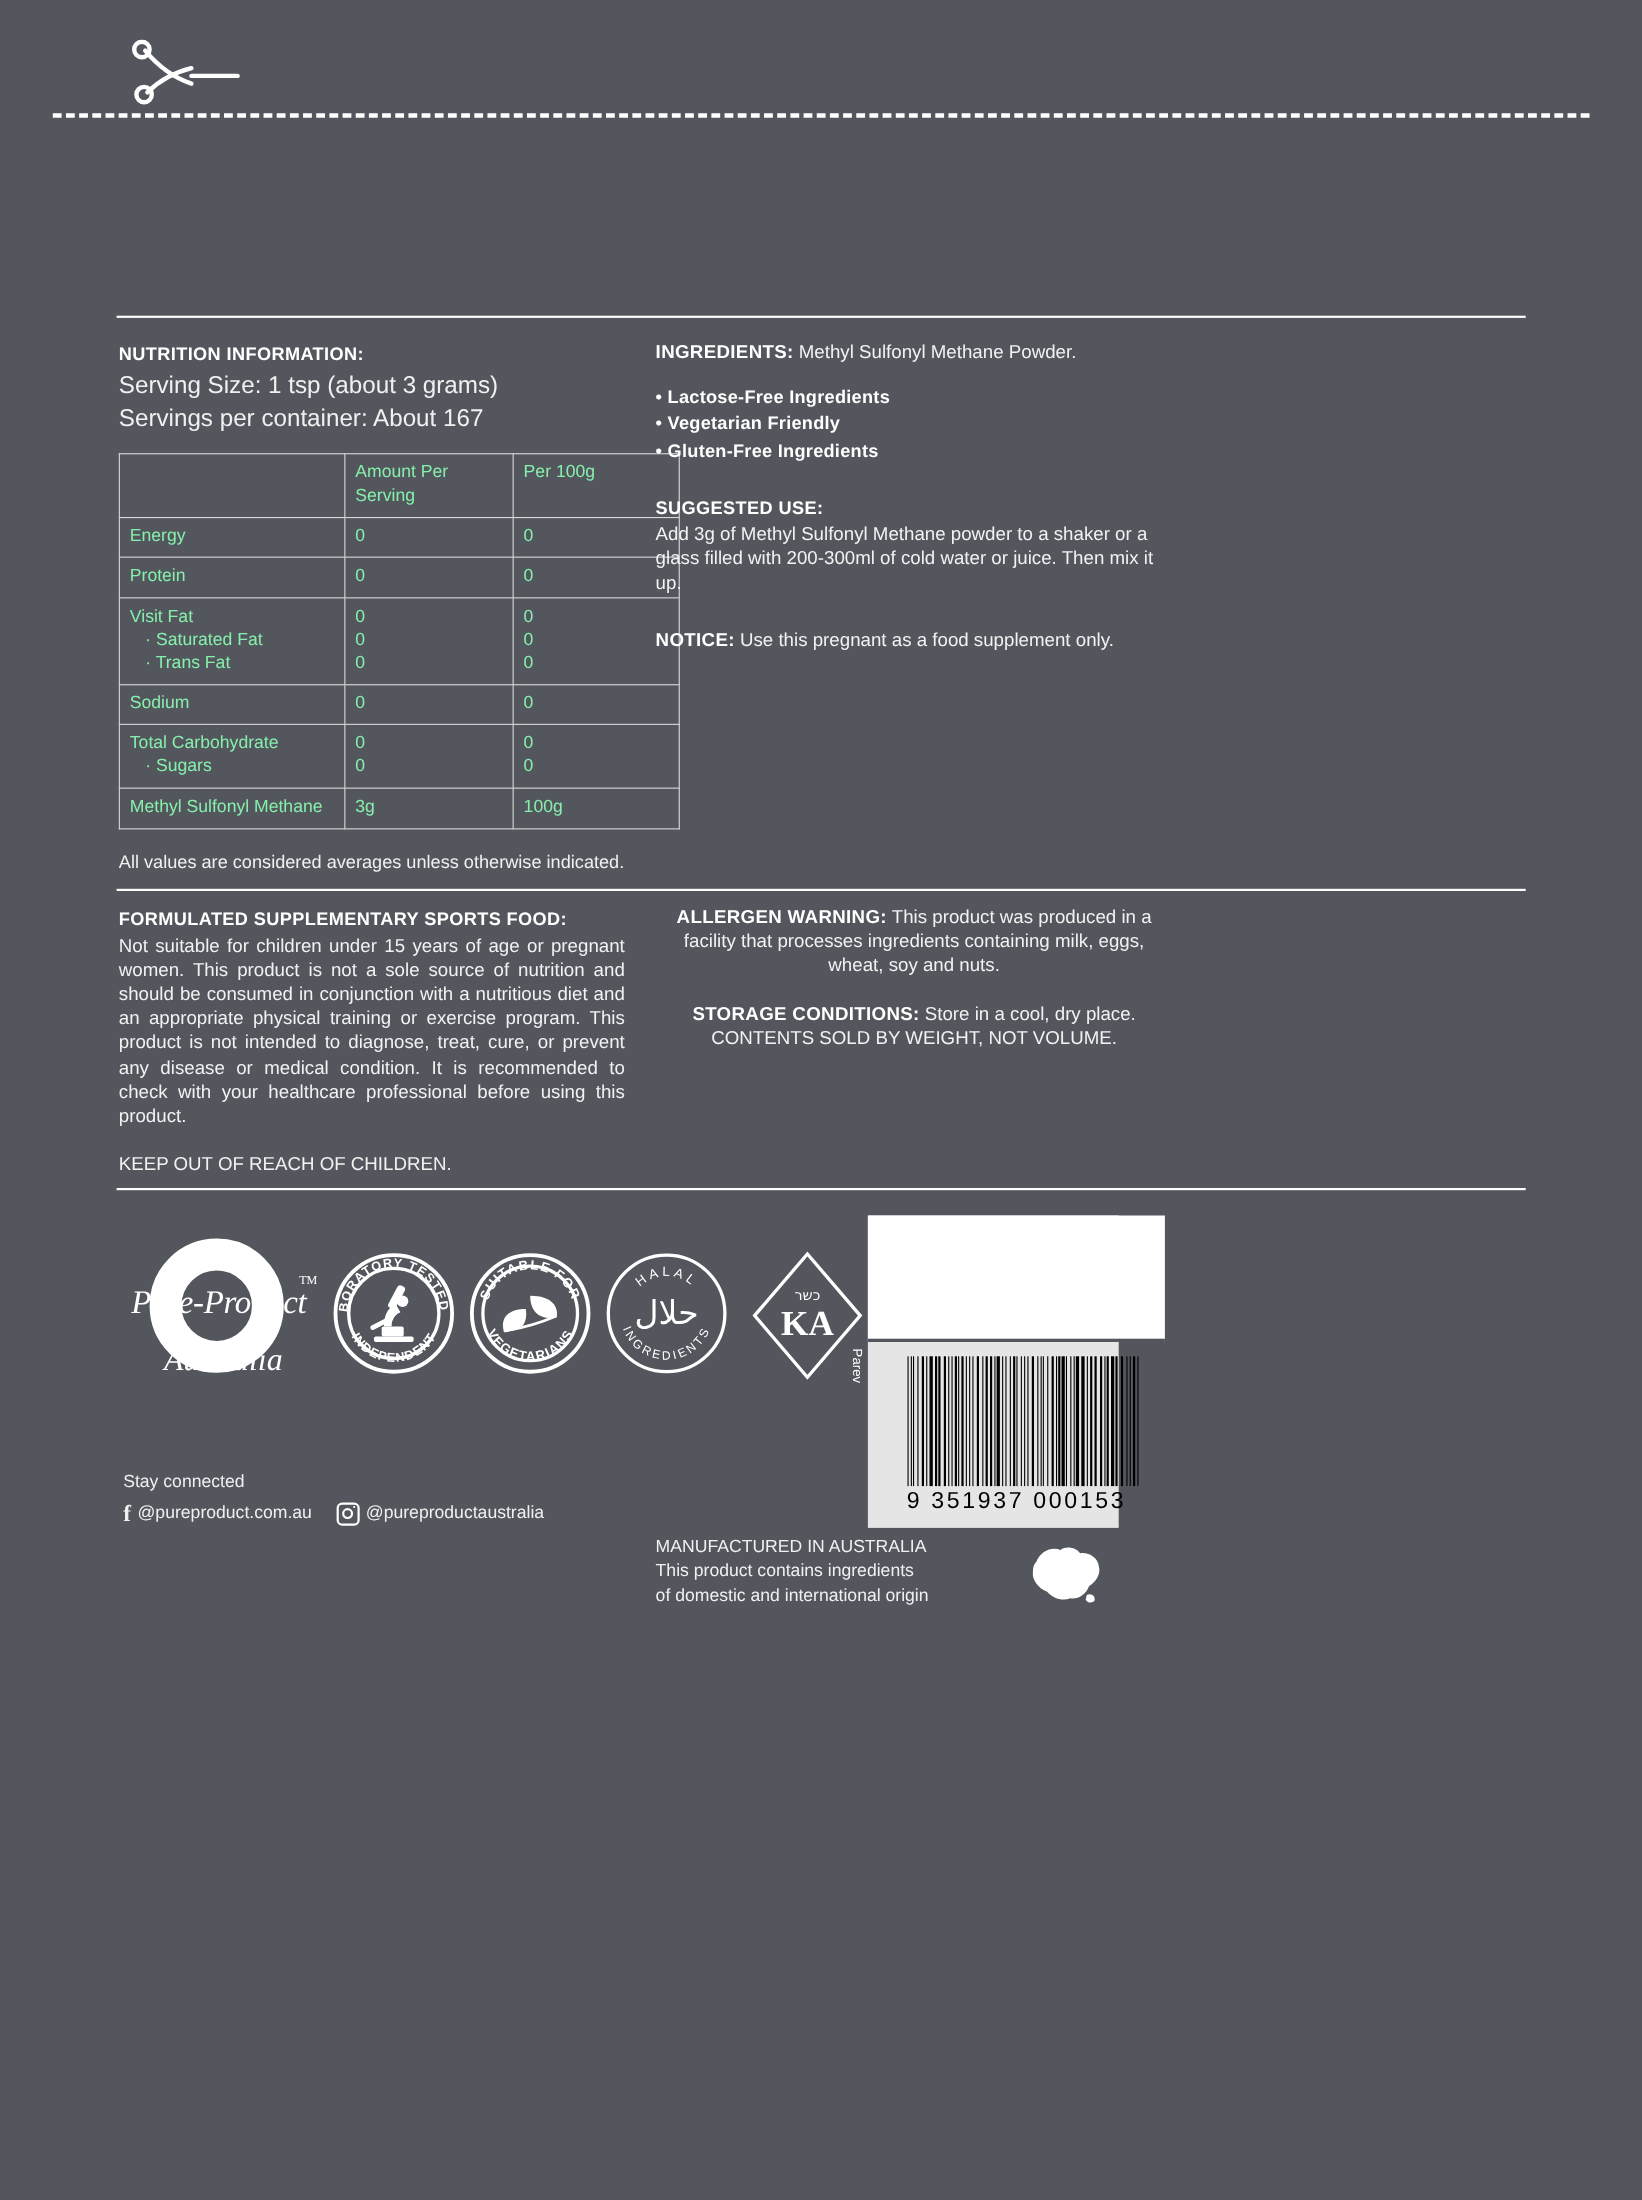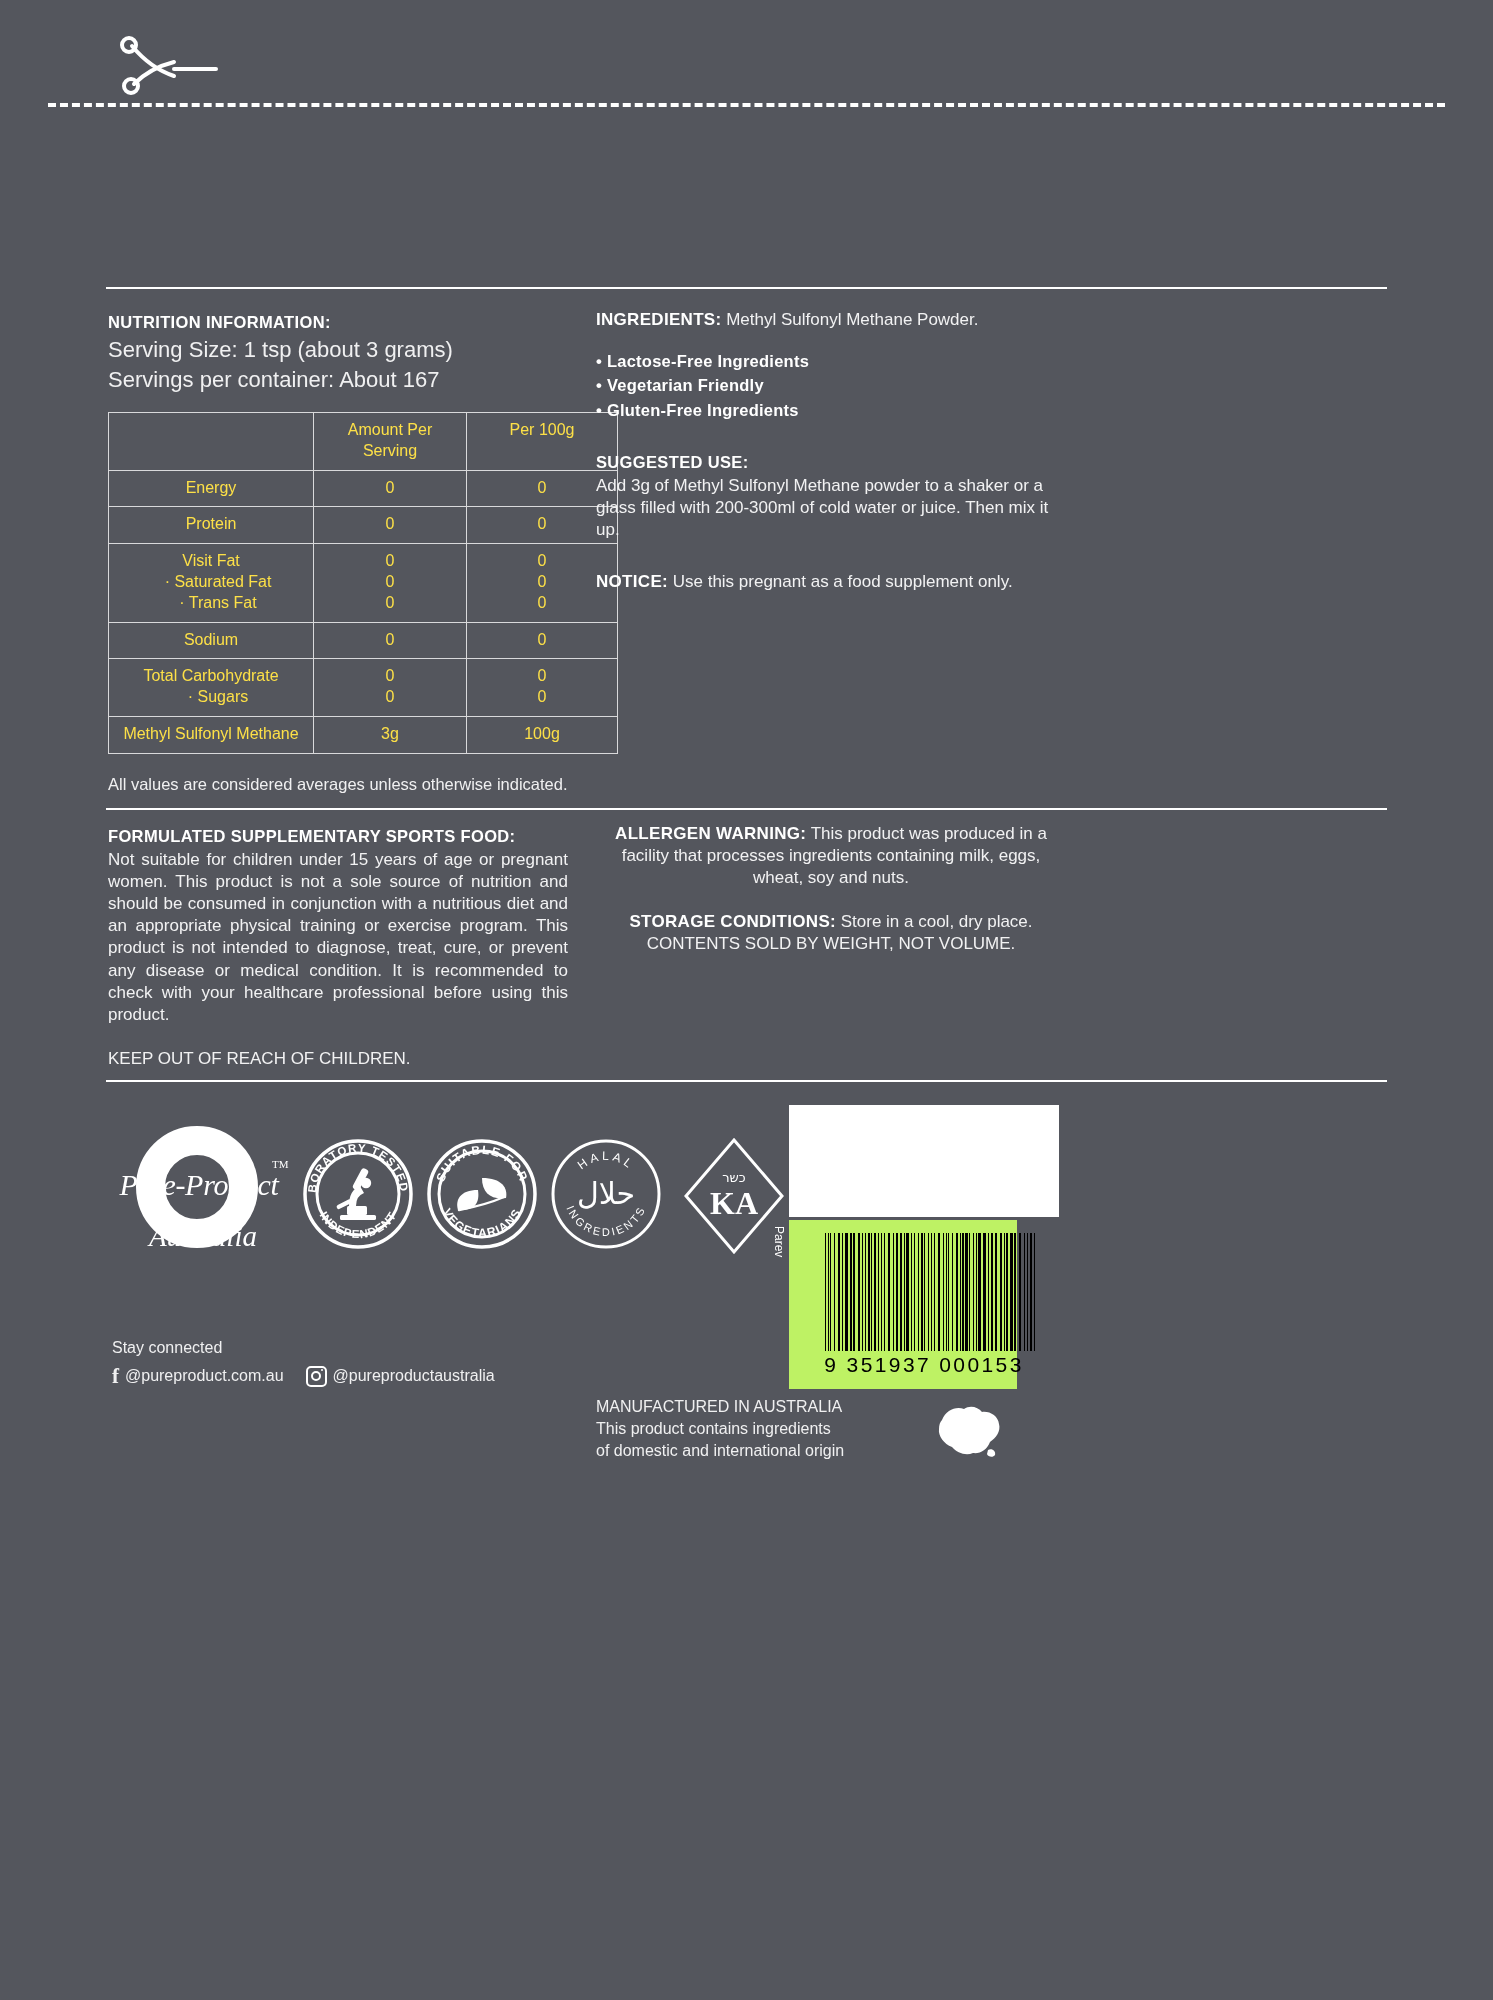--- a/index.html
+++ b/index.html
@@ -106,23 +106,22 @@
     border-collapse: collapse;
     width: 452px;
     table-layout: fixed;
   }
   table.nutrition td {
     border: 1.4px solid #d9d9db;
     padding: 7px 9px 8px 9px;
     font-size: 16px;
     line-height: 1.30;
     vertical-align: top;
-    color: #fde047;
+    color: #86efac;
     font-weight: 400;
-    text-align: center;
   }
   td.c-name { width: 186px; }
   td.c-serv { width: 134px; }
   td.c-hund { width: 132px; }
   .sub-item {
     display: block;
     padding-left: 14px;
   }
   .sub-item::before {
     content: "· ";
@@ -211,21 +210,21 @@
   .halal-badge { left: 442px; }
   .ka-badge { left: 566px; width: 120px; height: 124px; top: 26px; }
 
   
   .barcode-box {
     position: absolute;
     left: 789px;
     top: 1105px;
     width: 228px;
     height: 284px;
-    background: #bef264;
+    background: #e5e5e5;
   }
   .barcode-top {
     position: absolute;
     left: 0; top: 0;
     width: 270px; height: 112px;
     background: #ffffff;
     border-bottom: 3px solid #54565d;
   }
   .bars {
     position: absolute;

